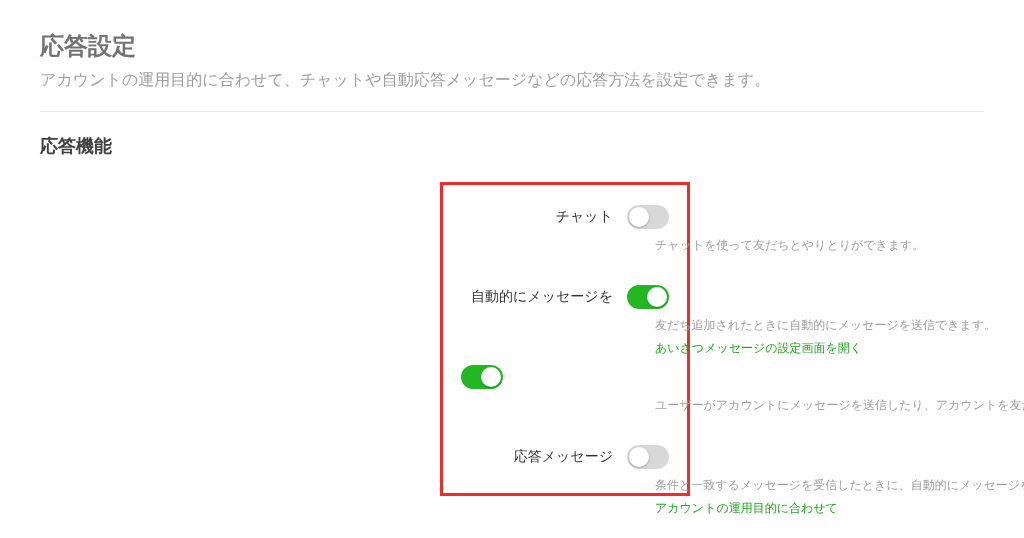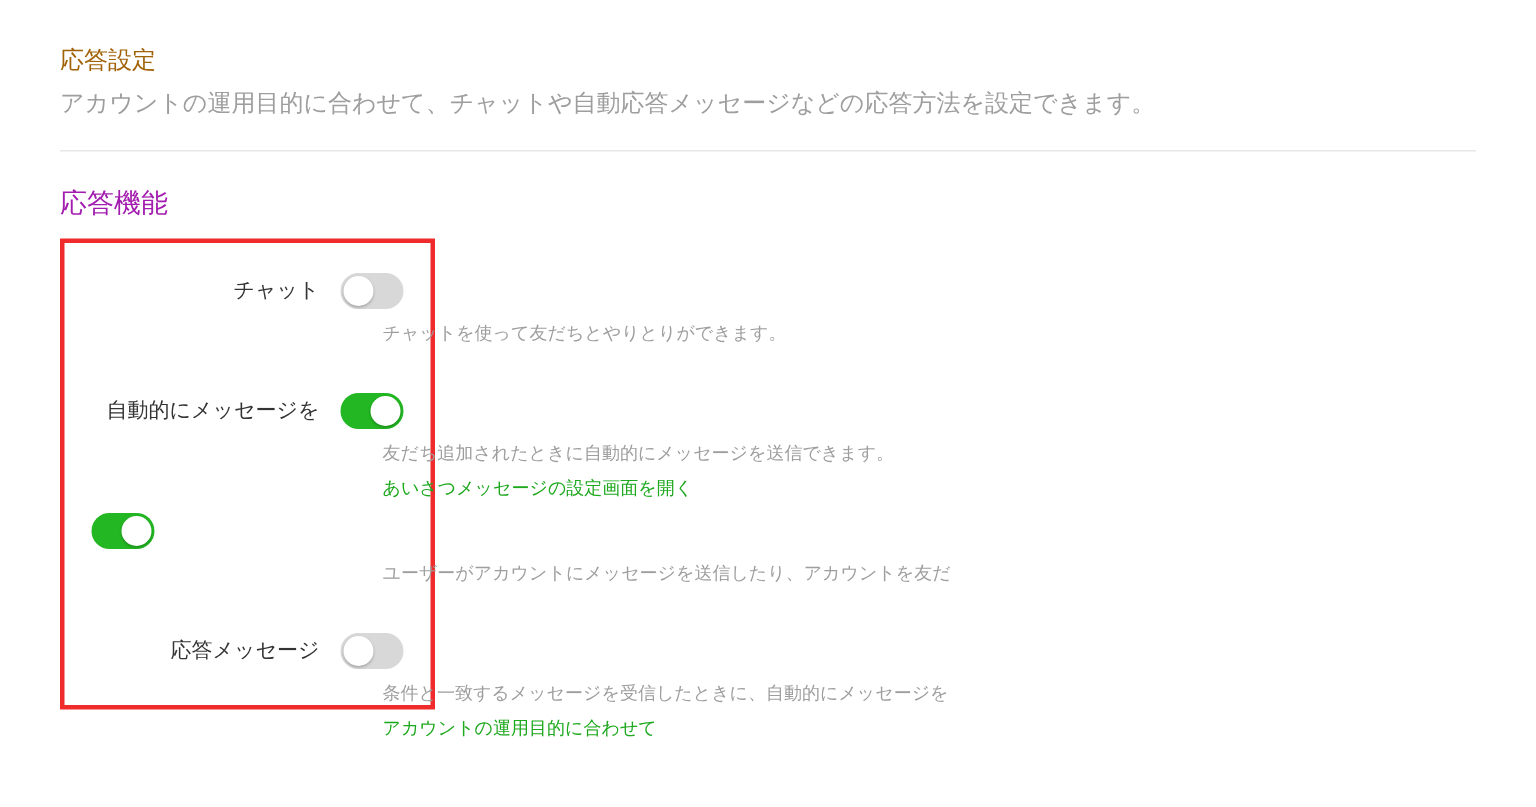--- a/index.html
+++ b/index.html
@@ -4,45 +4,46 @@
   <style>
     * { box-sizing: border-box; margin: 0; padding: 0; }
     body {
       font-family: -apple-system, BlinkMacSystemFont, "Hiragino Sans", "Hiragino Kaku Gothic ProN", Meiryo, sans-serif;
       background: #ffffff;
       color: #333;
       padding: 30px 40px;
       width: 1024px;
     }
     .page-title {
-      font-size: 16px;
-      font-weight: 400;
-      color: #a16207;
+      font-size: 24px;
+      font-weight: 700;
+      color: #737373;
       margin-bottom: 8px;
     }
     .page-subtitle {
       font-size: 16px;
       color: #9e9e9e;
       margin-bottom: 20px;
     }
     .divider {
       border: none;
       border-top: 1px solid #e8e8e8;
       margin-bottom: 22px;
     }
     .section-title {
       font-size: 18px;
-      font-weight: 400;
-      color: #a21caf;
-      margin-bottom: 12px;
+      font-weight: 700;
+      color: #404040;
+      margin-bottom: 24px;
     }
     .settings-box {
       border: 3px solid #ef2b2b;
       padding: 20px 18px 24px 18px;
       width: 250px;
+      margin-left: 400px;
       display: flex;
       flex-direction: column;
       gap: 56px;
       position: relative;
     }
     .settings-row {
       display: flex;
       align-items: center;
       justify-content: space-between;
       gap: 14px;

